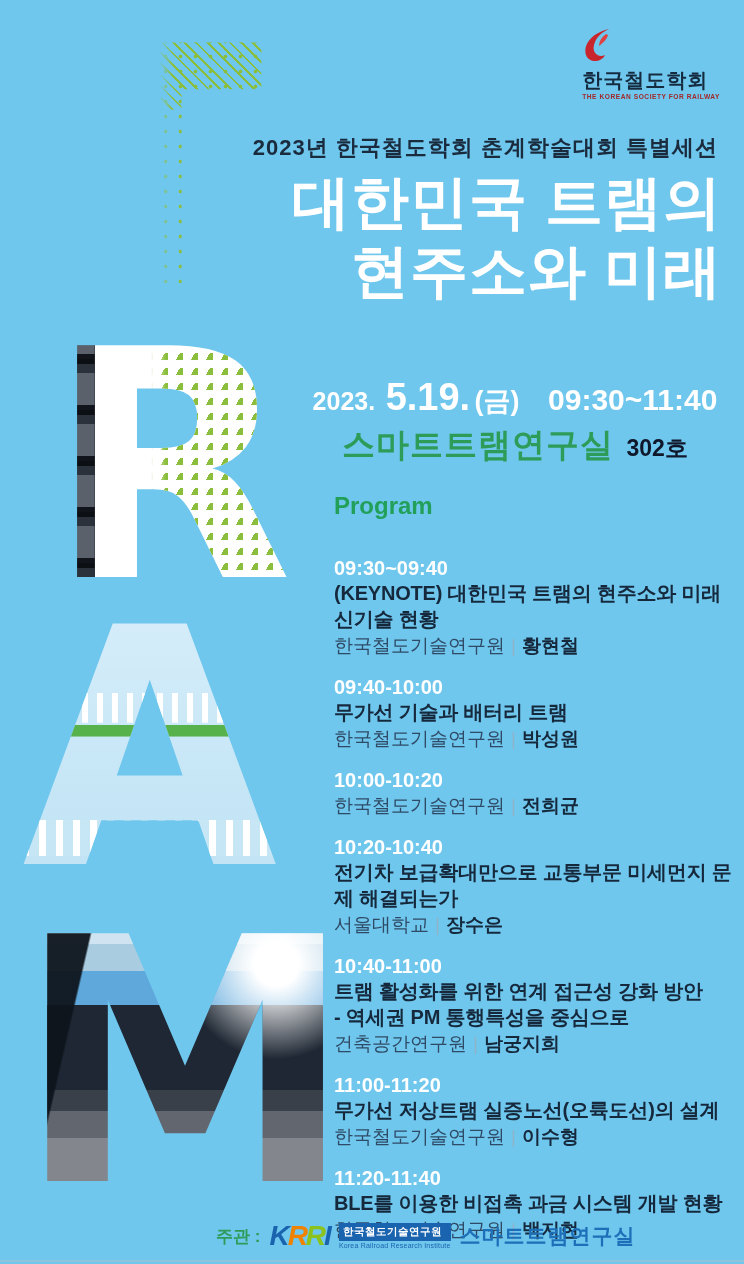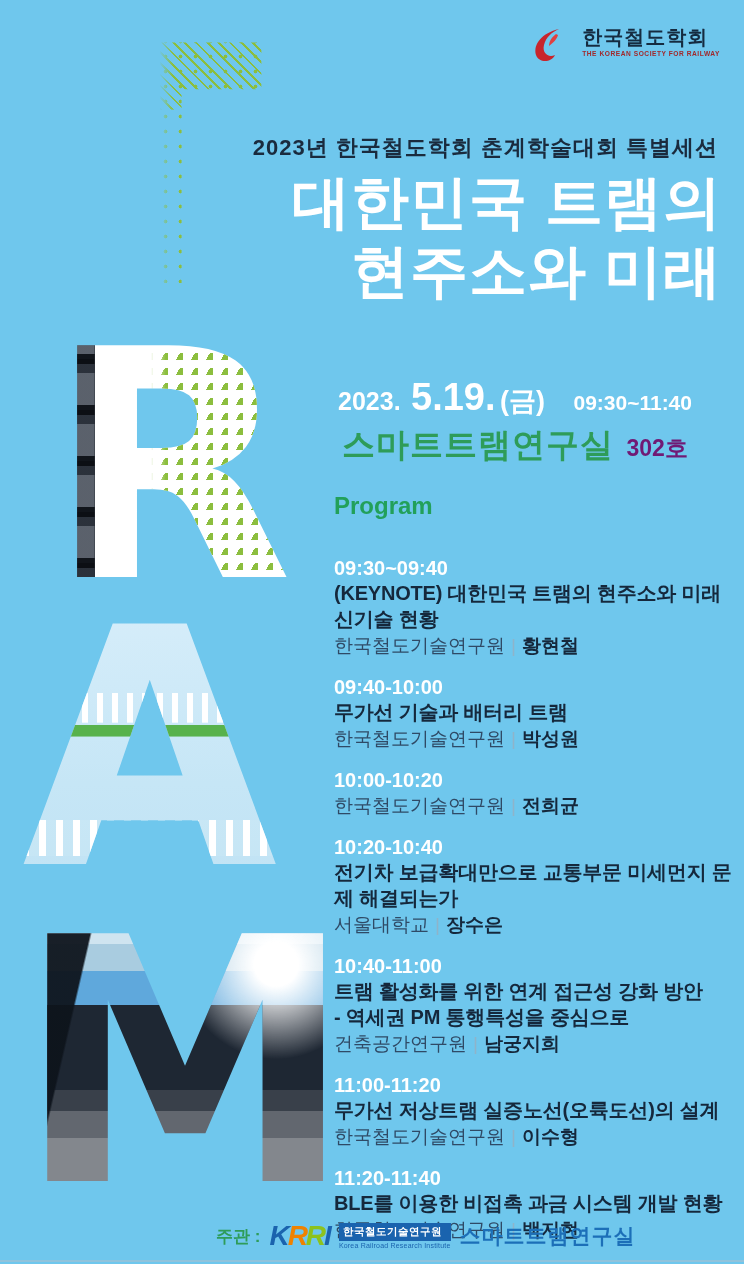--- a/index.html
+++ b/index.html
@@ -59,42 +59,42 @@
 
   .m-base {
     background-image:
       radial-gradient(circle at 77% 21%, #ffffff 0 22px, rgba(255,255,255,.75) 40px, rgba(255,255,255,0) 95px),
       linear-gradient(103deg, rgba(14,20,28,.95) 0 20%, rgba(14,20,28,0) 20.5%),
       linear-gradient(to bottom, #CFE4F0 0 15%, #A9CCE0 15% 23%, #5FA8DC 23% 33%, #1E2733 33% 58%, #39404A 58% 64%, #62676F 64% 72%, #83878D 72% 100%);
     background-repeat:no-repeat;
   }
 
   
-  .society-logo { position:absolute; top:26px; right:24px; display:flex; align-items:flex-start; gap:20px; }
+  .society-logo { position:absolute; top:26px; right:24px; display:flex; align-items:flex-start; gap:5px;flex-direction:column; }
   .society-logo svg { display:block; margin-top:2px; }
   .society-name { font-size:20px; font-weight:bold; color:#152B40; letter-spacing:1px; line-height:22px; }
   .society-name-en { font-size:6.6px; font-weight:bold; color:#A1292B; letter-spacing:.55px; margin-top:2px; }
 
   
   .session-label { position:absolute; top:133px; right:26px; font-size:22px; font-weight:600;
                    color:#1A2B3E; letter-spacing:1px; }
   .main-title { position:absolute; top:167px; right:22px; text-align:right;
                 font-size:58px; font-weight:bold; color:#ffffff; line-height:69px; letter-spacing:1px; }
 
   
   .date-line { position:absolute; top:376px; left:300px; width:430px; text-align:center;
                color:#ffffff; font-weight:bold; white-space:nowrap; }
   .date-line span { vertical-align:baseline; }
   .d-year { font-size:25px; }
   .d-day  { font-size:38px; margin-left:6px; }
   .d-wd   { font-size:27px; }
-  .d-time { font-size:21px; margin-left:24px; }
+  .d-time { font-size:30px; margin-left:24px; }
   .venue-line { position:absolute; top:423px; left:300px; width:430px; text-align:center; white-space:nowrap; }
   .v-name { font-size:33px; font-weight:bold; color:#2E9C59; letter-spacing:1px; }
-  .v-room { font-size:23px; font-weight:bold; color:#701a75; margin-left:8px; }
+  .v-room { font-size:23px; font-weight:bold; color:#0f172a; margin-left:8px; }
 
   
   .program-heading { position:absolute; top:492px; left:334px; font-size:24px; font-weight:bold; color:#22A05A; }
   .program-list { position:absolute; top:528px; left:334px; width:400px;margin-top:28px; }
   .p-item { margin-bottom:17px; }
   .p-time { font-size:20px; font-weight:bold; color:#ffffff; line-height:24px; }
   .p-title { font-size:20px; font-weight:bold; color:#15283C; line-height:26px; letter-spacing:-0.2px; }
   .p-sub:empty { display:none; }
   .p-speaker { font-size:19px; line-height:24px; margin-top:2px; }
   .p-aff { color:#2F4A66; }

